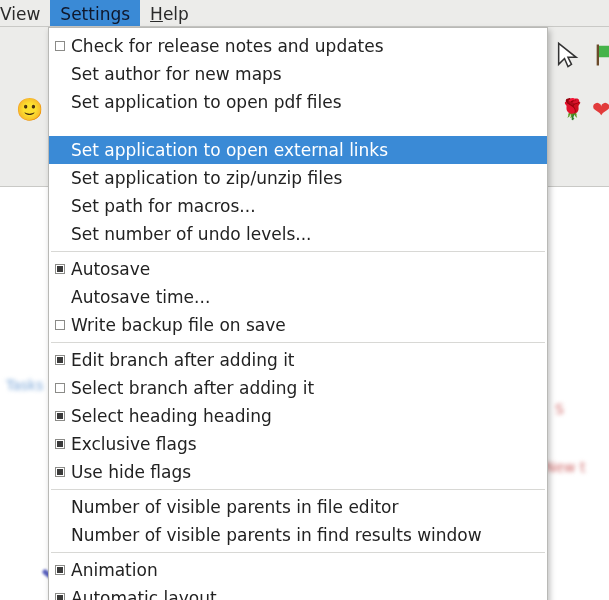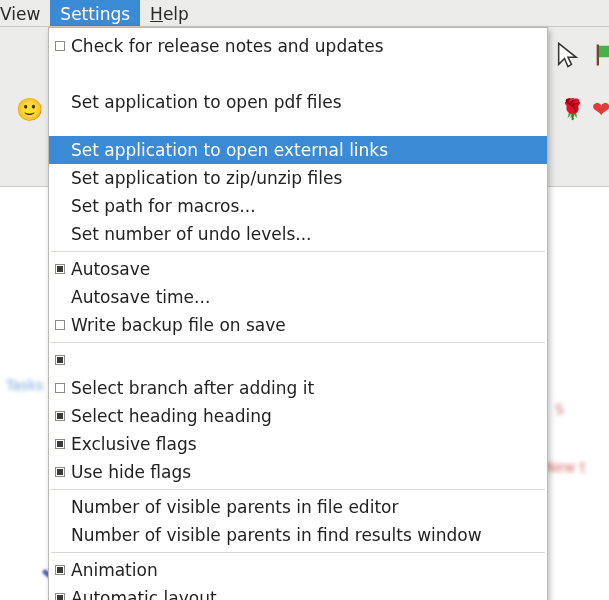--- a/index.html
+++ b/index.html
@@ -1,19 +1,19 @@
 <!DOCTYPE html>
 <html><head>
 <meta charset="utf-8">
 <style>
   * { box-sizing: border-box; margin: 0; padding: 0; }
   html, body { width: 609px; height: 600px; overflow: hidden; font-family: "DejaVu Sans", "Liberation Sans", sans-serif; font-size: 17px; background: #ececea; }
   .menubar { display: flex; align-items: stretch; height: 27px; background: #ececea; border-bottom: 1px solid #c9c9c6; padding-left: 0; }
   .menubar .menu-title { padding: 2px 10px 0 10px; color: #2a2a2a; cursor: default; line-height: 24px; }
-  .menubar .menu-title.open { background: #3a8ad6; color: #ffffff; }
+  .menubar .menu-title.open { background: #3a8ad6; color: #0f172a; }
   .menubar .menu-title .ul { text-decoration: underline; }
   .toolbar-area { position: relative; height: 160px; background: #ececea; border-bottom: 1px solid #c9c9c6; }
   .tb-row1 { position: absolute; top: 14px; left: 0; right: 0; height: 36px; }
   .tb-row2 { position: absolute; top: 70px; left: 0; right: 0; height: 36px; }
   .tb-icon { position: absolute; width: 28px; height: 28px; }
   .canvas { position: absolute; left:0; right:0; top:187px; bottom:0; background: #ffffff; overflow:hidden; }
   .blur-node { position:absolute; color:#7aa6d8; filter: blur(2px); font-size:14px; }
   .blur-red { position:absolute; color:#d06a6a; filter: blur(2px); font-size:14px; }
   .lines { position:absolute; stroke:#5a62c0; stroke-width:5; fill:none; stroke-linecap:round; stroke-linejoin:round; filter: blur(1.2px); }
   .dropdown { position: absolute; left: 48px; top: 27px; width: 500px; background: #ffffff; border: 1px solid #b9b9b6; box-shadow: 2px 3px 6px rgba(0,0,0,.25); z-index: 50; padding: 4px 0; }
@@ -66,20 +66,21 @@
 <div class="dropdown">
 
   <div class="item">
       <span class="indicator">
         <span class="chk"></span>
       </span>
       <span class="label">Check for release notes and updates</span>
     </div>
   <div class="item">
       <span class="indicator"></span>
+      <span class="label">Set author for new maps</span>
     </div>
   <div class="item">
       <span class="indicator"></span>
       <span class="label">Set application to open pdf files</span>
     </div>
   <div class="item highlight">
       <span class="indicator"></span>
       <span class="label">Set application to open external links</span>
     </div>
   <div class="item">
@@ -111,20 +112,21 @@
         <span class="chk"></span>
       </span>
       <span class="label">Write backup file on save</span>
     </div>
   <div class="sep"></div>
 
   <div class="item">
       <span class="indicator">
         <span class="chk on"></span>
       </span>
+      <span class="label">Edit branch after adding it</span>
     </div>
   <div class="item">
       <span class="indicator">
         <span class="chk"></span>
       </span>
       <span class="label">Select branch after adding it</span>
     </div>
   <div class="item">
       <span class="indicator">
         <span class="chk on"></span>

